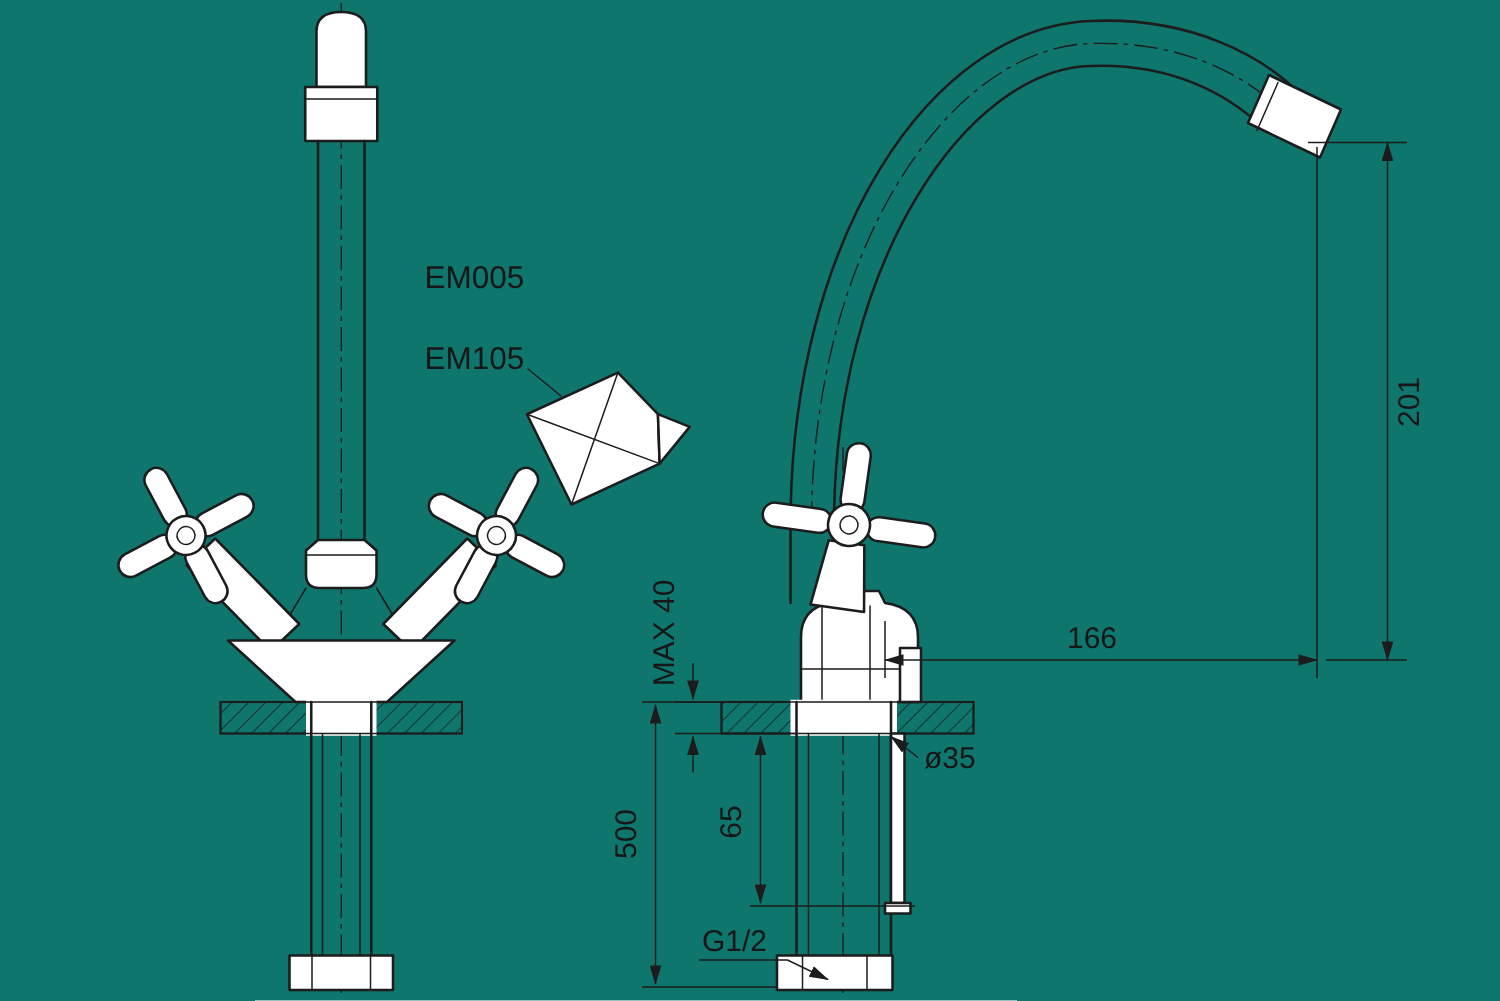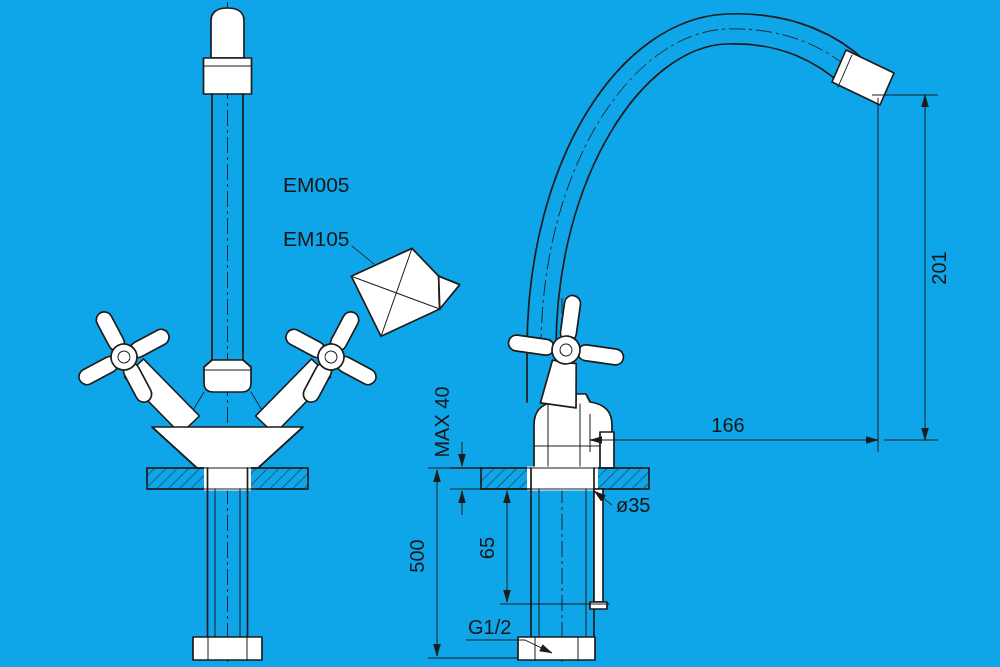--- a/index.html
+++ b/index.html
@@ -1,16 +1,16 @@
 <!DOCTYPE html>
 <html><head>
 <meta charset="utf-8">
 <style>
   html,body{margin:0;padding:0;background:#ffffff;}
-  .stage{position:relative;width:1000px;height:667px;background:#0ea5e9;overflow:hidden;
+  .stage{position:relative;width:1000px;height:667px;background:#0f766e;overflow:hidden;
          font-family:"Liberation Sans", sans-serif;}
   svg{position:absolute;left:0;top:0;}
   .outline{fill:#ffffff;stroke:#1c1c1c;stroke-width:1.7;stroke-linejoin:round;stroke-linecap:round;}
   .stroke{fill:none;stroke:#1c1c1c;stroke-width:1.7;stroke-linejoin:round;stroke-linecap:round;}
   .thin{fill:none;stroke:#1c1c1c;stroke-width:1;stroke-linecap:round;}
   .dim{fill:none;stroke:#1c1c1c;stroke-width:1;}
   .center{fill:none;stroke:#1c1c1c;stroke-width:0.9;stroke-dasharray:16 4 3 4;}
   .hatchfill{fill:url(#hatch);stroke:#1c1c1c;stroke-width:1.4;}
   .white{fill:#ffffff;stroke:none;}
   text{font-family:"Liberation Sans", sans-serif;font-size:21px;fill:#161616;}

